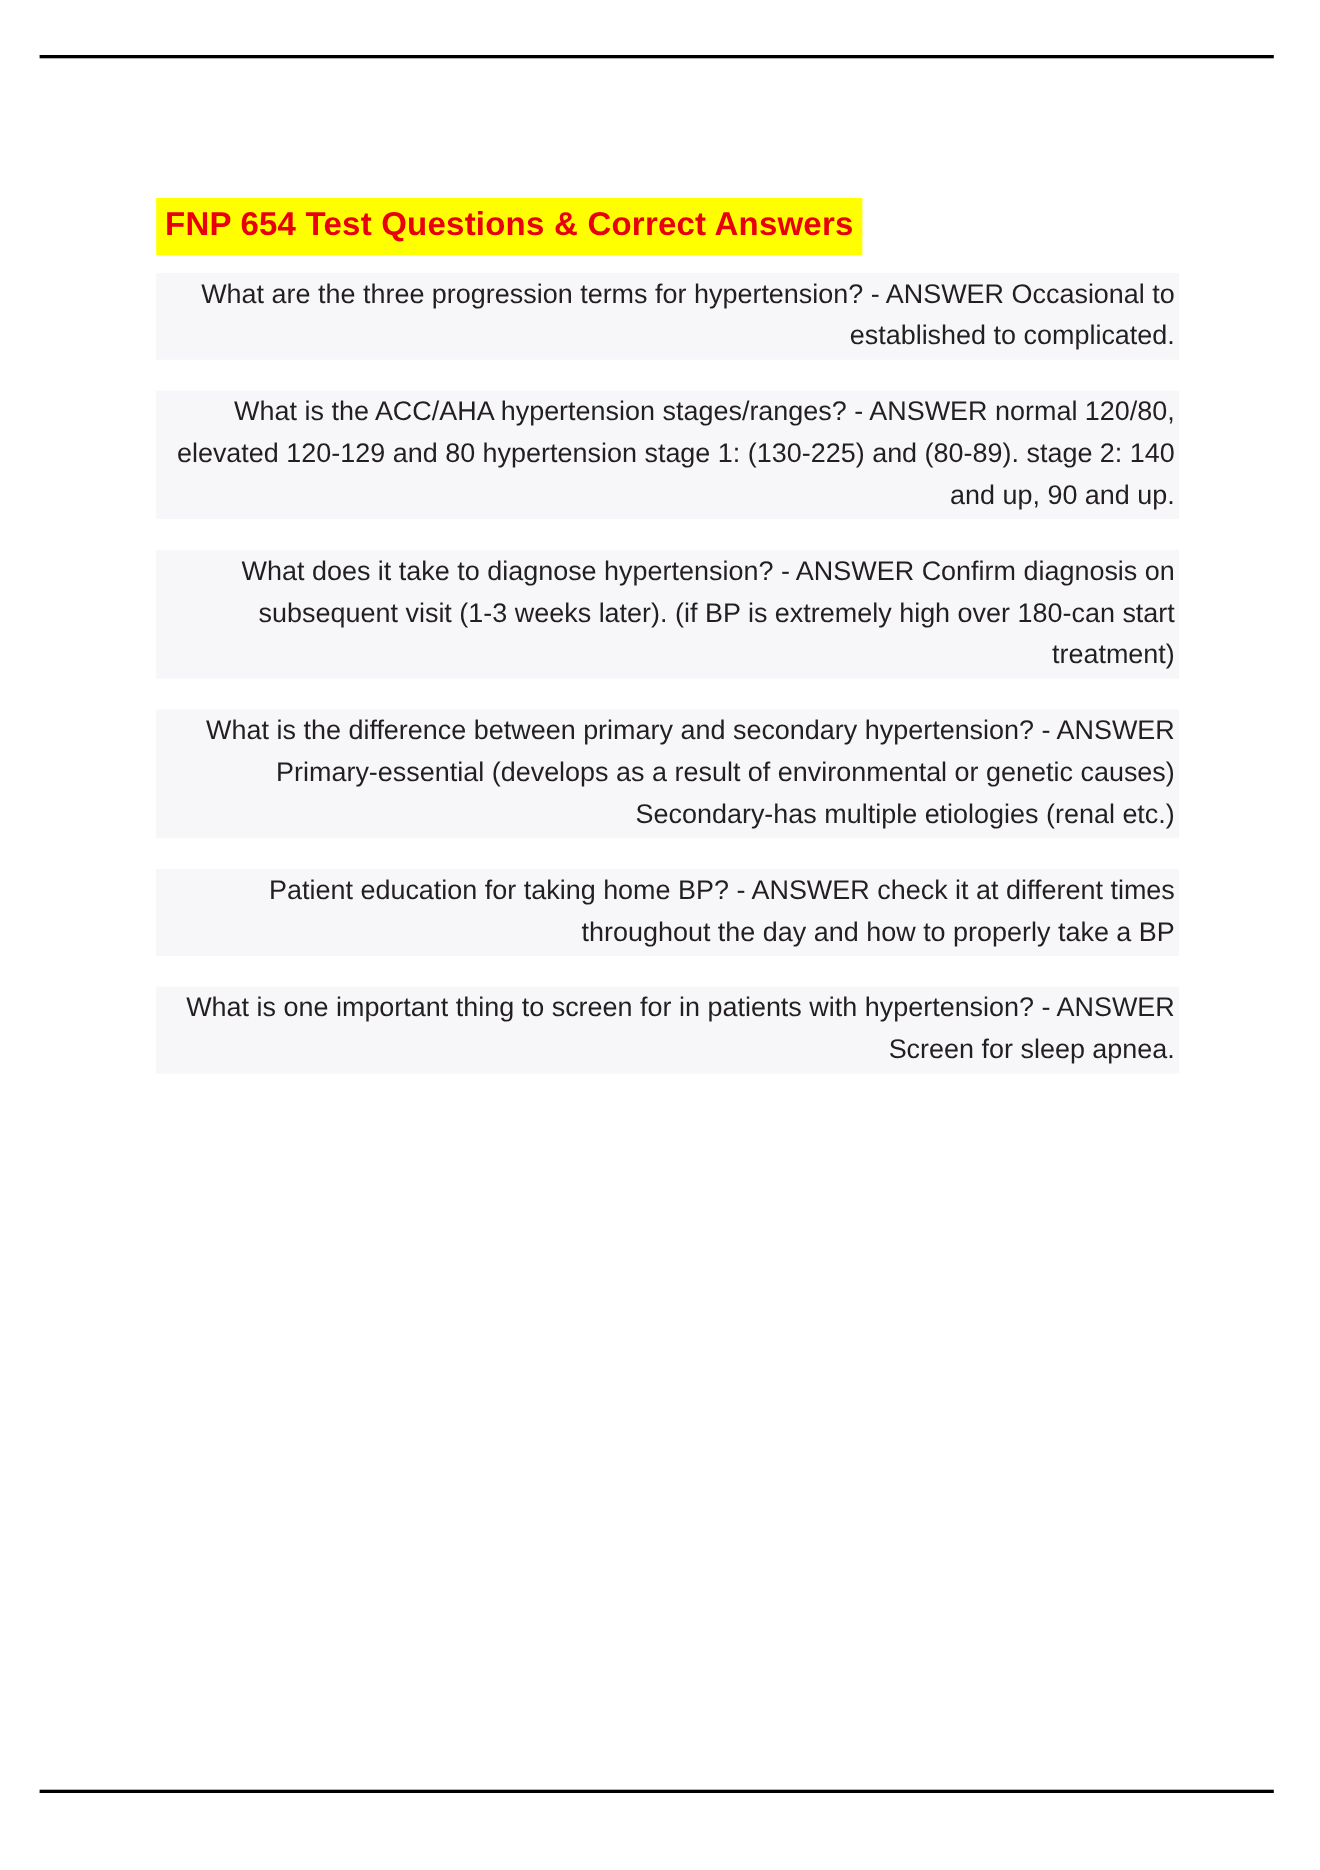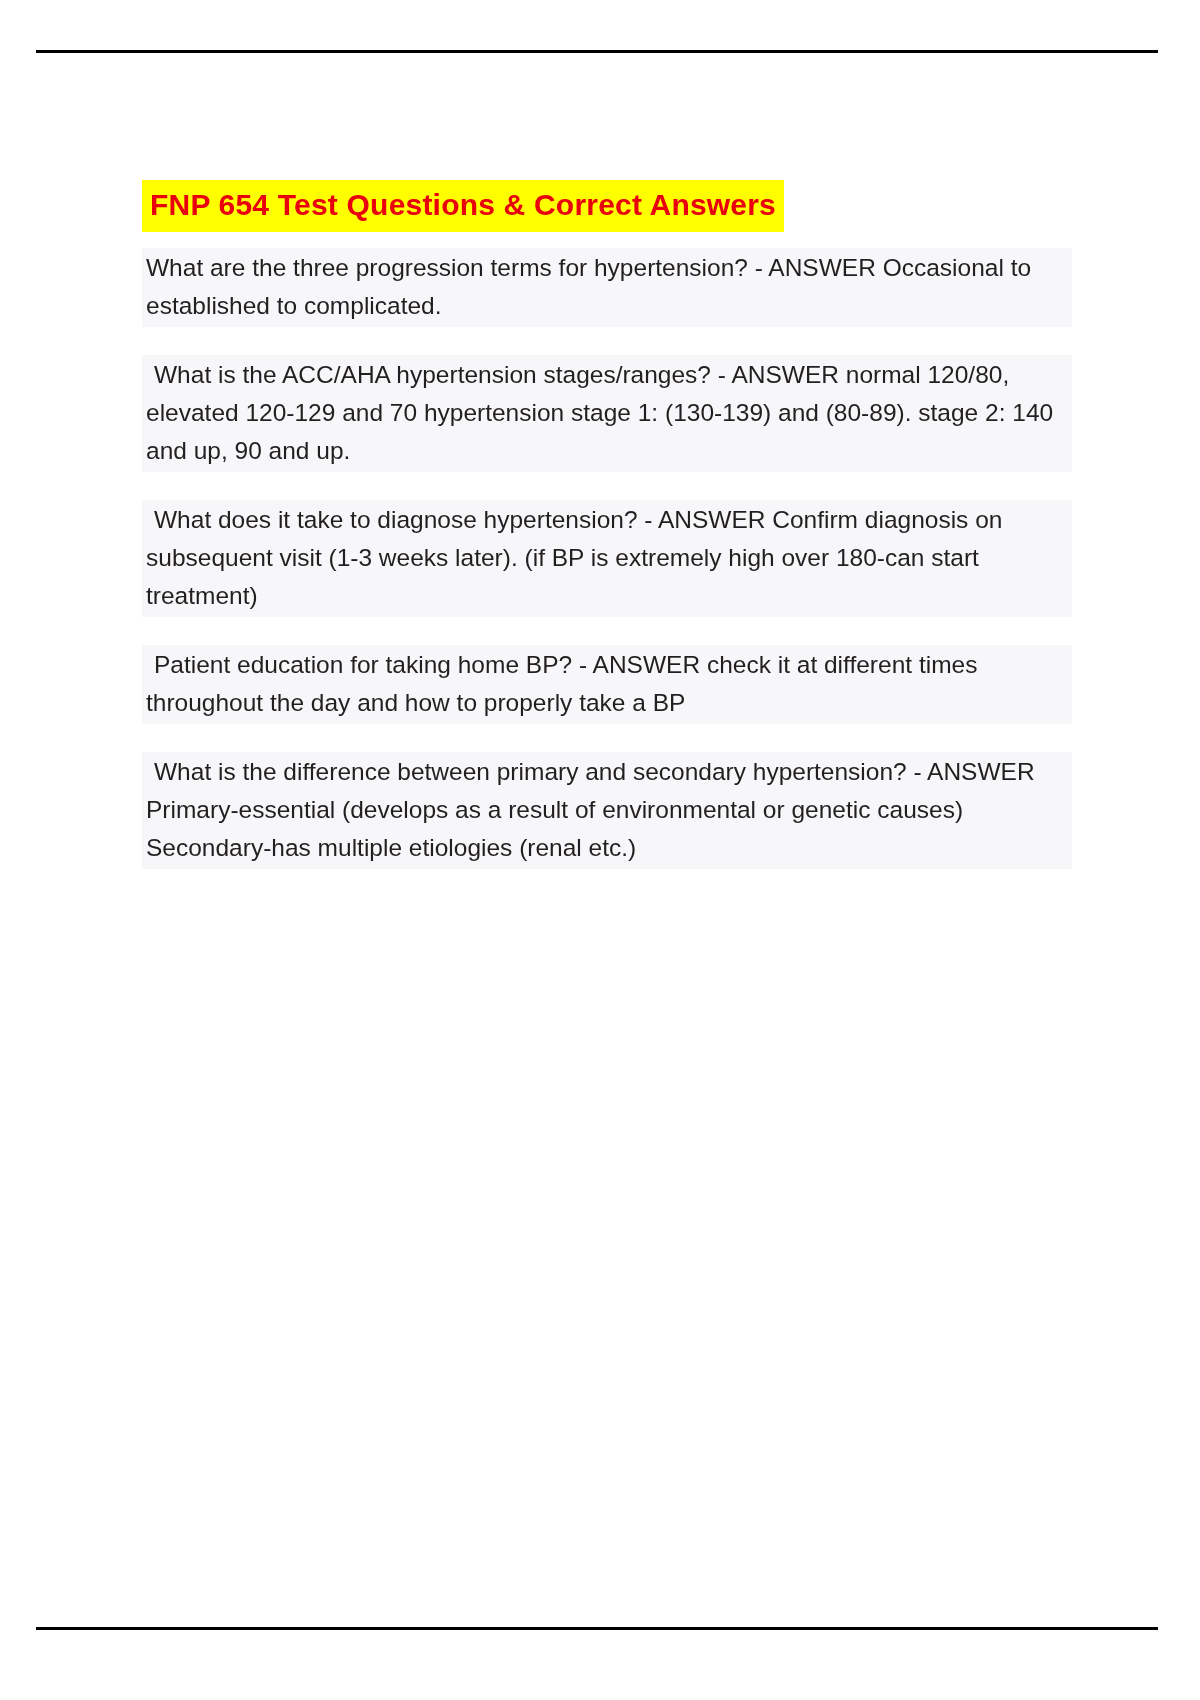--- a/index.html
+++ b/index.html
@@ -60,20 +60,21 @@
     letter-spacing: 0.2px;
     padding: 4px 8px 6px 8px;
     margin: 0 0 14px 0;
     white-space: nowrap;
   }
 
   .qa-list {
     margin: 0;
     padding: 0;
     list-style: none;
+    text-align: right;
   }
 
   .qa-item {
     margin: 0 0 28px 0;
     padding: 0;
   }
   .qa-item:first-child {
     margin-top: 2px;
   }
 
@@ -104,27 +105,30 @@
 
   <div class="content">
 
     <h1 class="doc-title">FNP 654 Test Questions &amp; Correct Answers</h1>
 
     <ul class="qa-list">
       <li class="qa-item">
         <span class="qa-text">What are the three progression terms for hypertension? - ANSWER Occasional to established to complicated.</span>
       </li>
       <li class="qa-item indented">
-        <span class="qa-text">What is the ACC/AHA hypertension stages/ranges? -  ANSWER normal 120/80, elevated 120-129 and 70 hypertension stage 1: (130-139) and (80-89). stage 2: 140 and up, 90 and up.</span>
+        <span class="qa-text">What is the ACC/AHA hypertension stages/ranges? -  ANSWER normal 120/80, elevated 120-129 and 80 hypertension stage 1: (130-225) and (80-89). stage 2: 140 and up, 90 and up.</span>
       </li>
       <li class="qa-item indented">
         <span class="qa-text">What does it take to diagnose hypertension? -  ANSWER Confirm diagnosis on subsequent visit (1-3 weeks later). (if BP is extremely high over 180-can start treatment)</span>
       </li>
       <li class="qa-item indented">
+        <span class="qa-text">What is the difference between primary and secondary hypertension? -  ANSWER Primary-essential (develops as a result of environmental or genetic causes) Secondary-has multiple etiologies (renal etc.)</span>
+      </li>
+      <li class="qa-item indented">
         <span class="qa-text">Patient education for taking home BP? -  ANSWER check it at different times throughout the day and how to properly take a BP</span>
       </li>
       <li class="qa-item indented">
-        <span class="qa-text">What is the difference between primary and secondary hypertension? -  ANSWER Primary-essential (develops as a result of environmental or genetic causes) Secondary-has multiple etiologies (renal etc.)</span>
+        <span class="qa-text">What is one important thing to screen for in patients with hypertension? -  ANSWER Screen for sleep apnea.</span>
       </li>
     </ul>
 
   </div>
 </div>
 
 </body></html>

